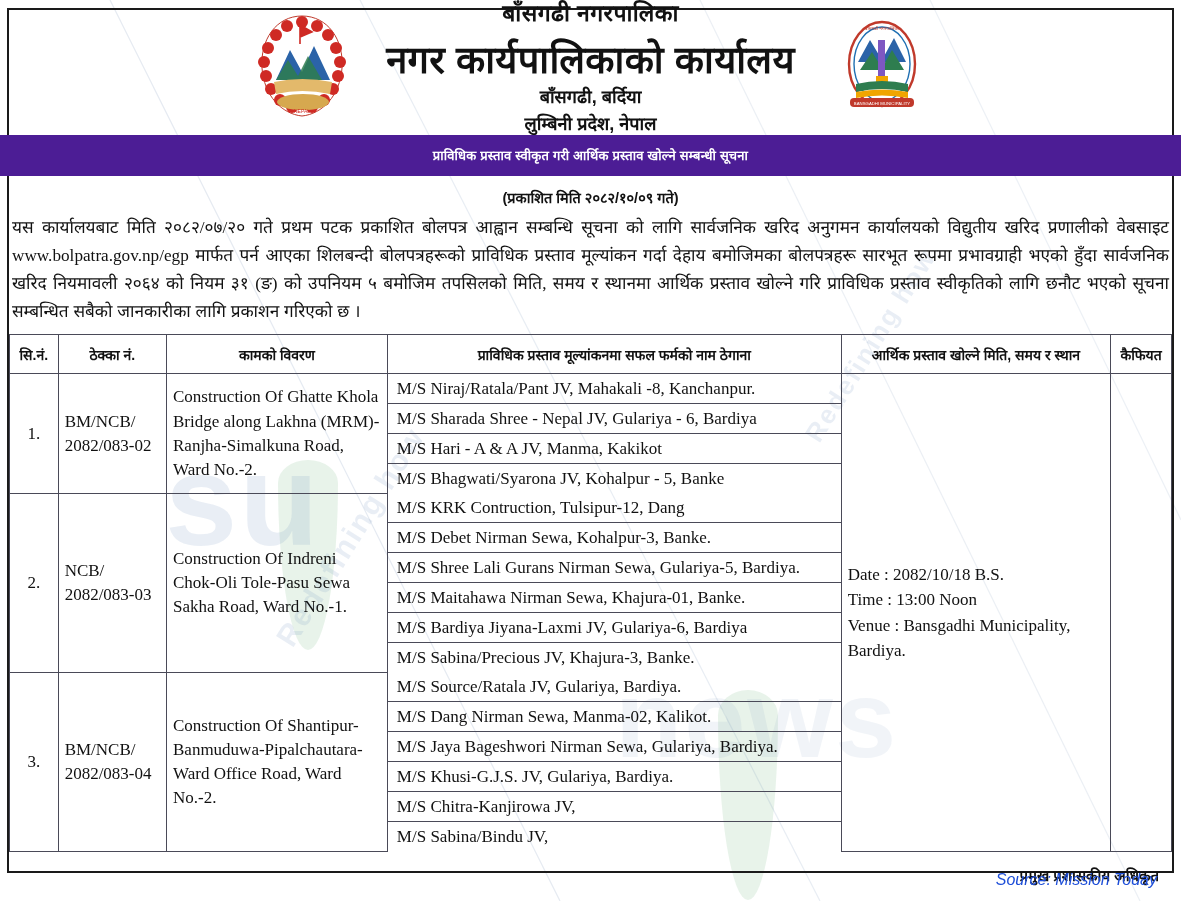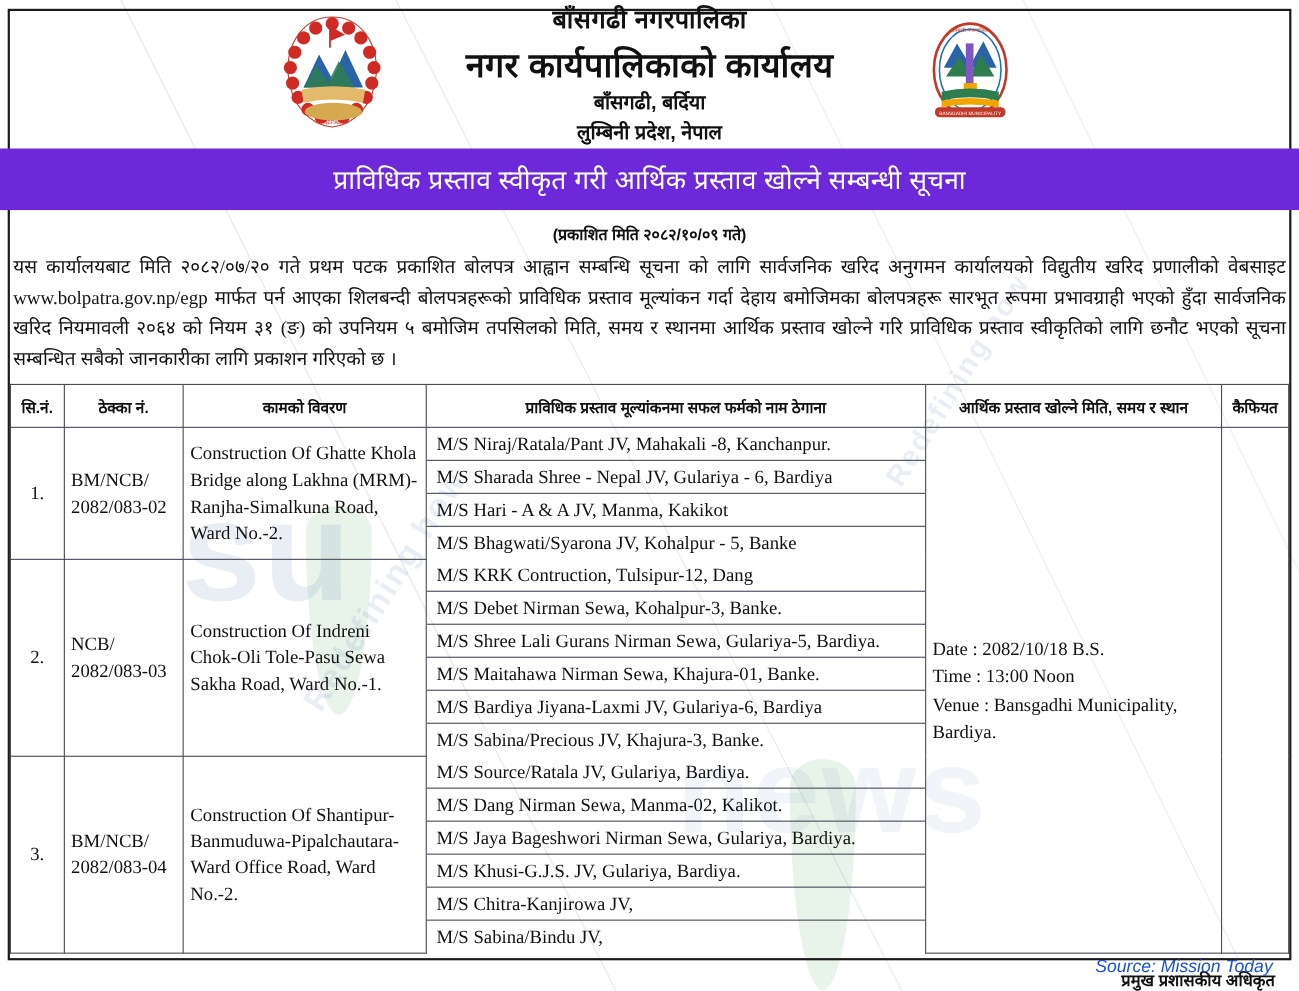--- a/index.html
+++ b/index.html
@@ -77,34 +77,34 @@
     transform: translateY(-50%);
   }
   .emblem-left { left: 250px; }
   .emblem-right { right: 255px; }
   .masthead-titles {
     text-align: center;
     font-family: "Liberation Sans", sans-serif;
     line-height: 1.22;
   }
   .mh-1 { font-size: 23px; font-weight: 700; letter-spacing: .4px; }
-  .mh-2 { font-size: 31px; font-weight: 700; margin-top: 10px; letter-spacing: .3px;}
+  .mh-2 { font-size: 38px; font-weight: 700; margin-top: 10px; letter-spacing: .3px;}
   .mh-3 { font-size: 18px; font-weight: 700; margin-top: 4px; }
   .mh-4 { font-size: 18px; font-weight: 700; margin-top: 5px; }
 
   
   .banner {
     position: relative;
     z-index: 3;
-    background: #6d28d9;
+    background: #4c1d95;
     color: #ffffff;
     text-align: center;
     font-family: "Liberation Sans", sans-serif;
-    font-weight: 400;
-    font-size: 24px;
+    font-weight: 700;
+    font-size: 13px;
     padding: 11px 10px 12px;
     letter-spacing: .2px;
   }
 
   
   .pubdate {
     position: relative;
     z-index: 3;
     text-align: center;
     font-family: "Liberation Sans", sans-serif;

